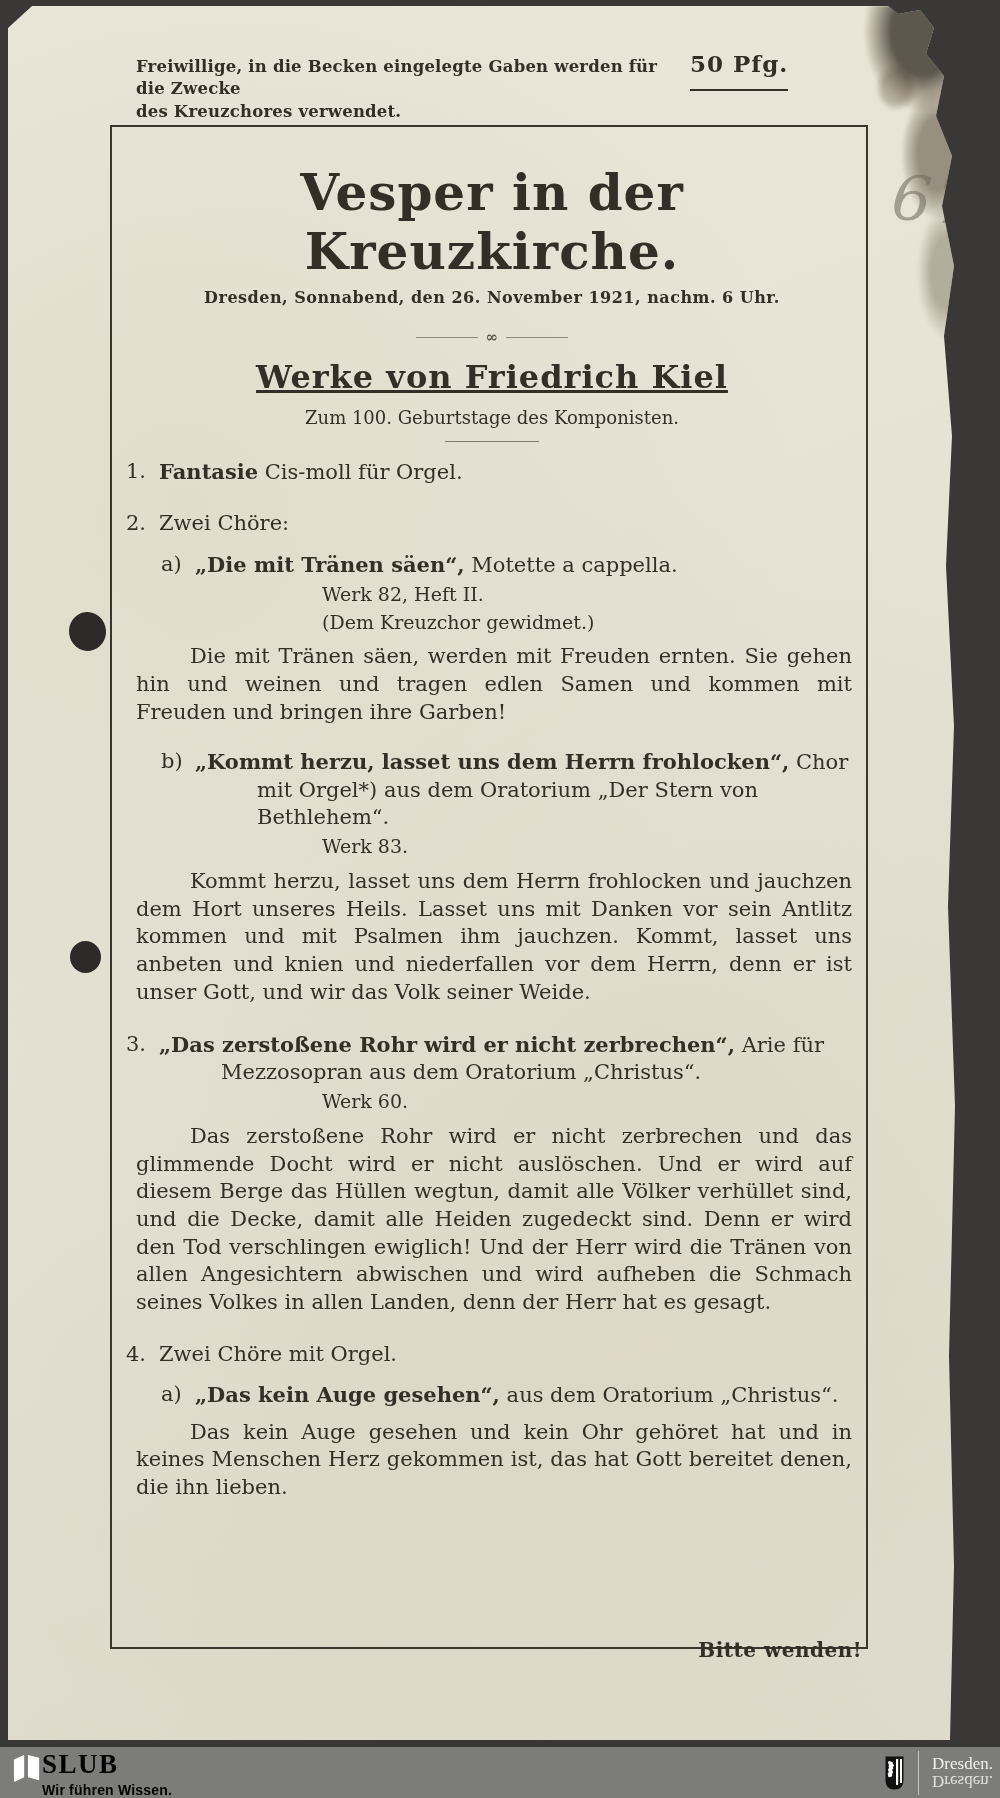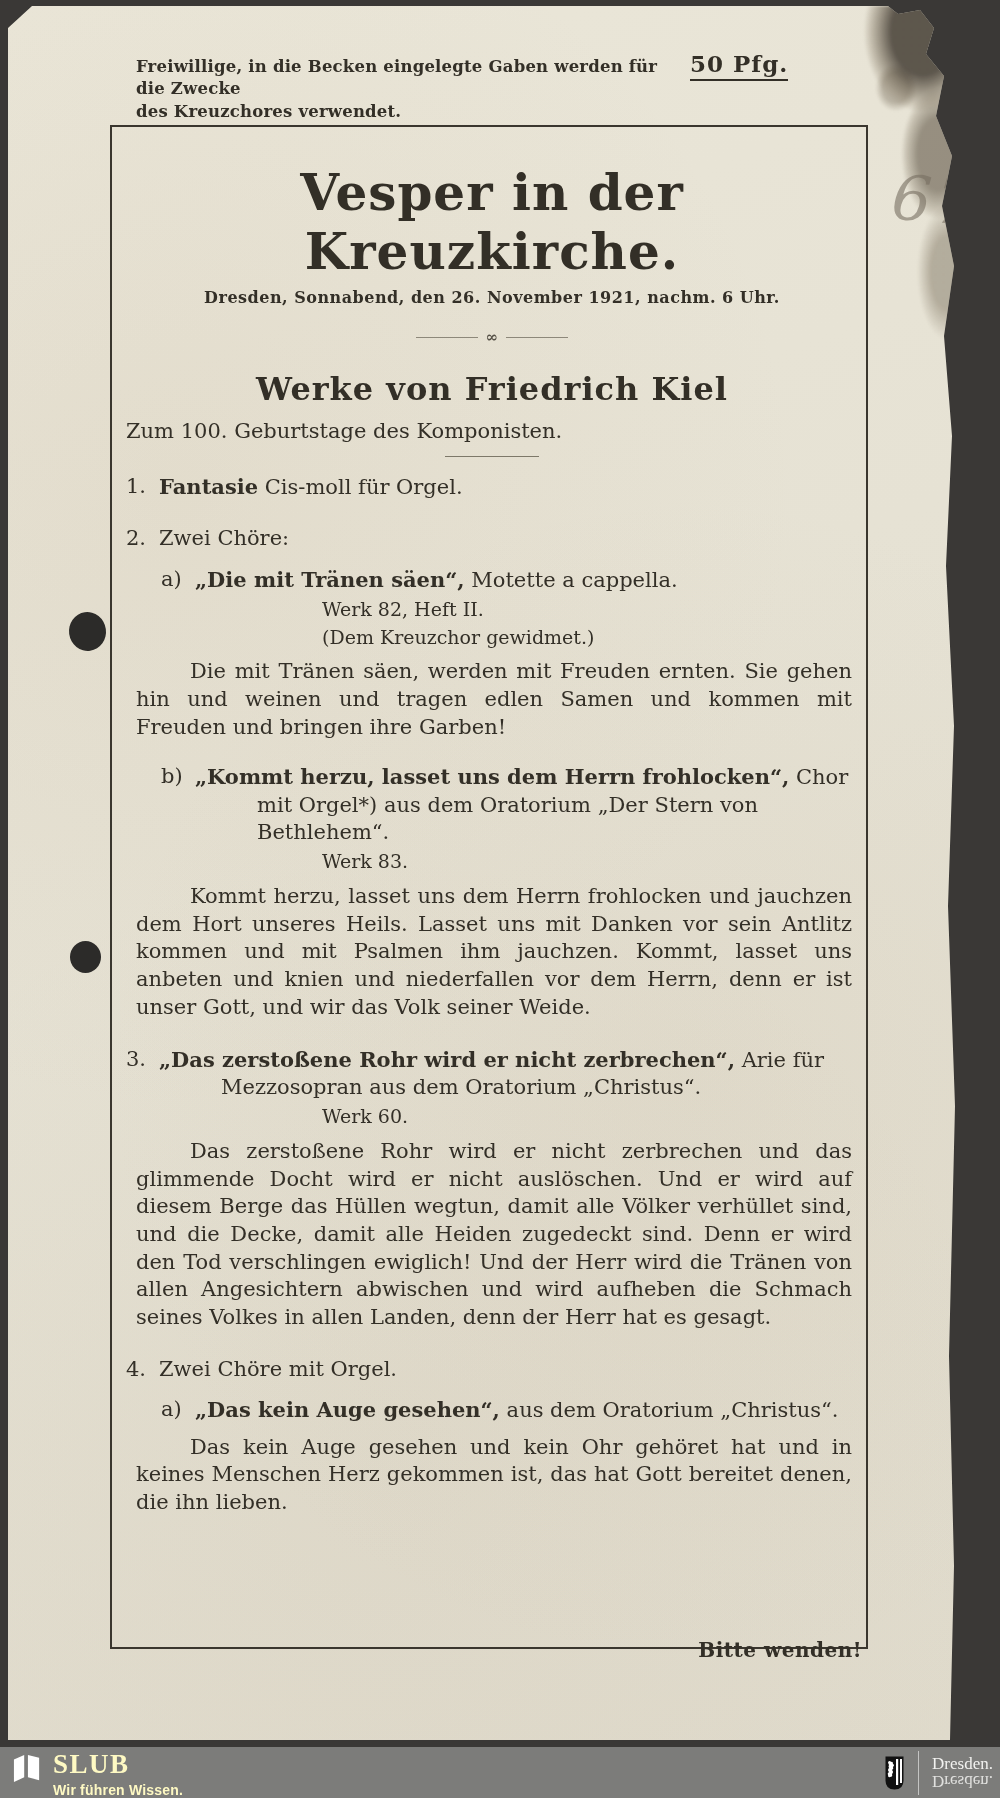--- a/index.html
+++ b/index.html
@@ -26,52 +26,52 @@
   .hole{position:absolute;background:#2c2b29;border-radius:50%;}
   .hole1{left:61px;top:606px;width:37px;height:39px;transform:rotate(-8deg);}
   .hole2{left:62px;top:935px;width:31px;height:32px;}
   .pencil{position:absolute;left:884px;top:158px;font-size:62px;
     color:rgba(118,110,97,0.60);transform:rotate(5deg);letter-spacing:4px;
     font-family:"DejaVu Serif",serif;font-style:italic;}
   
   .head-note{position:absolute;left:128px;top:50px;width:548px;
     font-weight:bold;font-size:16.5px;line-height:1.35;letter-spacing:0.2px;}
   .price{position:absolute;left:682px;top:44px;font-weight:bold;font-size:23px;
-    border-bottom:2.5px solid #332f27;padding-bottom:2px;letter-spacing:1px;text-align:right;}
+    border-bottom:2.5px solid #332f27;padding-bottom:12px;letter-spacing:1px;text-align:right;}
   
   .frame{position:absolute;left:102px;top:119px;width:758px;height:1524px;
     border:2px solid #3a362e;box-sizing:border-box;padding:0 8px 0 14px;overflow:hidden;}
   .title{margin:36px 0 0 0;text-align:center;font-size:50px;font-weight:bold;letter-spacing:1px;}
   .dateline{margin-top:7px;text-align:center;font-size:16px;font-weight:bold;letter-spacing:0.5px;}
   .ornament{margin-top:20px;text-align:center;color:#555046;font-size:15px;}
   .orn-line{display:inline-block;width:62px;height:1px;background:#8d887a;vertical-align:middle;margin:0 8px;}
   .orn-glyph{vertical-align:middle;font-weight:bold;}
-  .program-title{margin:24px 0 0 0;text-align:center;font-size:32px;font-weight:bold;letter-spacing:1px;}
-  .program-subtitle{margin-top:11px;text-align:left;font-size:21px;}
+  .program-title{margin:12px 0 0 0;text-align:center;font-size:32px;font-weight:bold;letter-spacing:1px;text-decoration:underline;}
+  .program-subtitle{margin-top:11px;text-align:center;font-size:18px;}
   .rule{width:94px;height:1px;background:#7d7869;margin:13px auto 0 auto;}
   
   .items{font-size:21px;line-height:1.3;}
   .row{display:flex;margin-top:16px;}
   .num{flex:none;width:33px;}
   .headtext{flex:1;}
   .hang{padding-left:62px;text-indent:-62px;}
   .sub{display:flex;margin-left:35px;margin-top:13px;}
   .sublabel{flex:none;width:34px;}
   .werk{margin:3px 0 0 196px;font-size:19px;}
   .dedication{margin:3px 0 0 196px;font-size:19px;}
   .bodytext{margin:9px 6px 0 10px;text-align:justify;text-indent:54px;line-height:1.32;}
   .mt-lg{margin-top:24px;}
   .mt-xl{margin-top:22px;}
   .turn-note{position:absolute;left:0;top:1632px;width:854px;text-align:right;
     font-weight:bold;font-size:20px;letter-spacing:0.5px;}
   
   .footer{position:absolute;left:0;bottom:0;width:1000px;height:51px;background:#7c7c7a;}
   .slub{position:absolute;left:13px;top:4px;display:flex;align-items:flex-start;}
   .book-icon{margin-top:2px;}
-  .slub-text{margin-left:12px;color:#fef9c3;}
+  .slub-text{margin-left:1px;color:#000000;}
   .slub-name{font-family:"Liberation Serif",serif;font-weight:bold;font-size:27px;
     line-height:1;letter-spacing:1.5px;}
   .slub-tagline{font-family:"Liberation Sans",sans-serif;font-weight:bold;font-size:14px;
     margin-top:4px;letter-spacing:0.2px;}
   .dresden{position:absolute;right:7px;top:3px;height:45px;display:flex;align-items:center;}
   .coat{margin-right:14px;}
   .logo-div{width:1px;height:44px;background:rgba(255,255,255,0.55);margin-right:13px;}
   .dd-words{color:#f2f2f0;font-family:"Liberation Serif",serif;font-size:17px;line-height:1;}
   .dd-mirror{display:block;transform:scaleY(-1);opacity:0.85;margin-top:1px;}
 </style>

